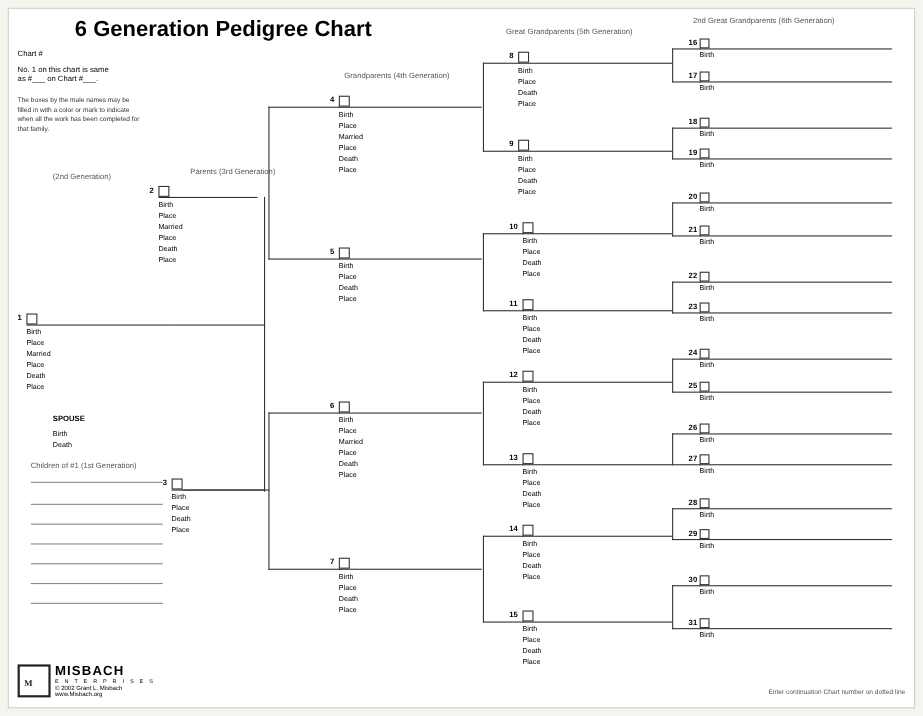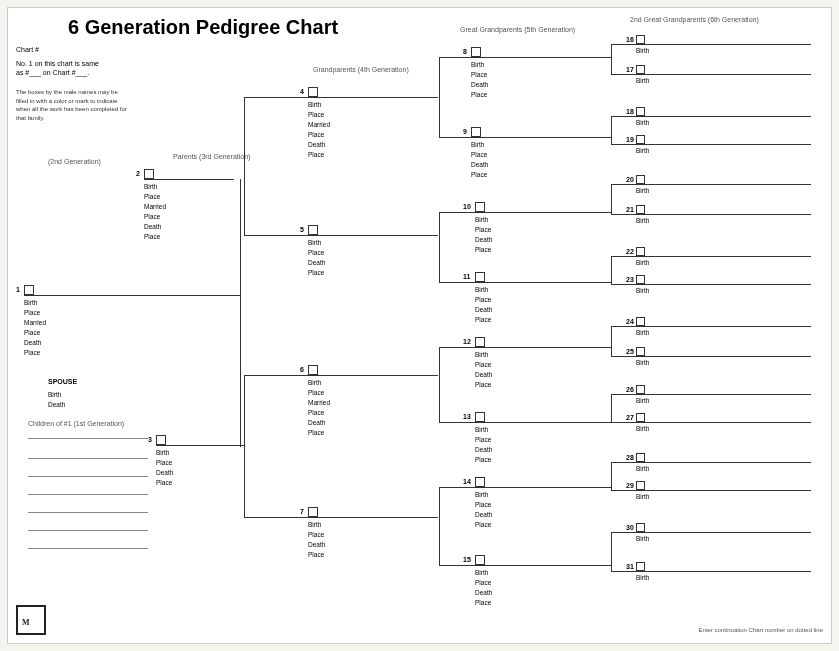--- a/index.html
+++ b/index.html
@@ -284,16 +284,22 @@
 
   <div style="position:absolute; bottom:10px; right:8px; font-size:6px; text-align:right; width:180px; color:#555;">Enter continuation Chart number on dotted line</div>
 
   <div style="position:absolute; bottom:8px; left:8px;">
     <div style="display:flex; align-items:center;">
       <div style="width:30px; height:30px; border:2px solid #222; display:flex; align-items:center; justify-content:center; margin-right:4px; background:#fff;">
         <svg width="22" height="22" viewBox="0 0 22 22">
           <text x="2" y="16" font-size="8" font-weight="bold" font-family="serif" fill="#222">M</text>
         </svg>
       </div>
+      <div>
+        <div style="font-size:12px; font-weight:bold; letter-spacing:1px; font-family:Arial;">MISBACH</div>
+        <div style="font-size:5px; letter-spacing:2px;">E N T E R P R I S E S</div>
+        <div style="font-size:5.5px;">© 2002 Grant L. Misbach</div>
+        <div style="font-size:5.5px;">www.Misbach.org</div>
+      </div>
     </div>
   </div>
 
 </div>
 
 </body></html>

